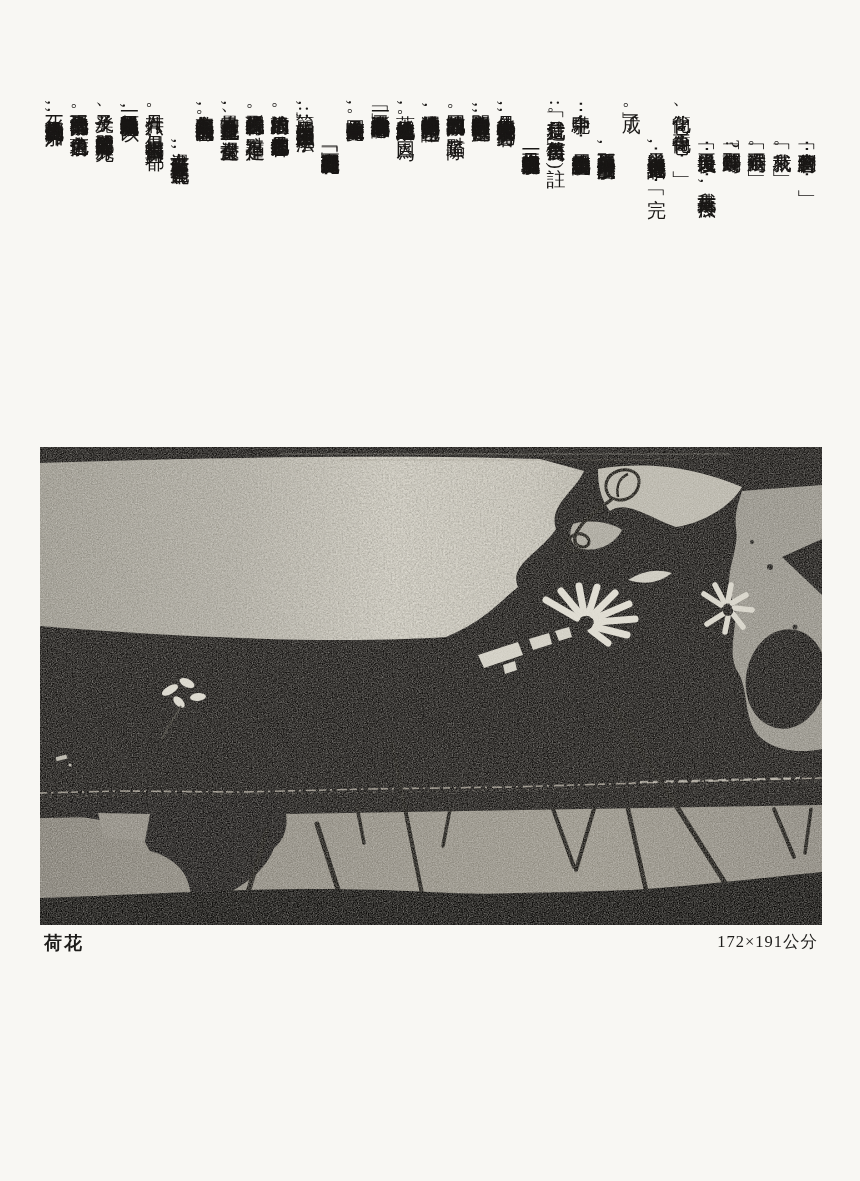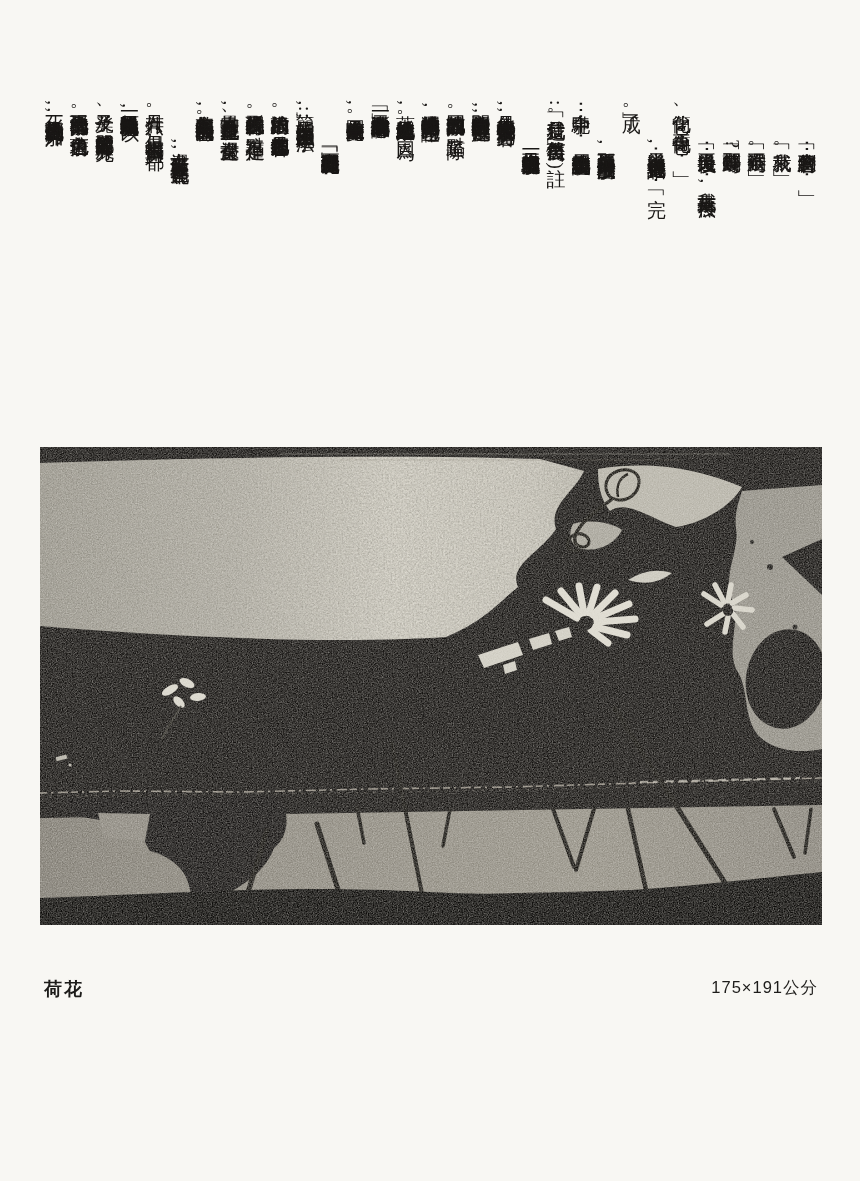--- a/index.html
+++ b/index.html
@@ -19,23 +19,23 @@
   .article .col{
     line-height:25.1px;
     letter-spacing:0.2px;
     height:346px;
   }
   .figure{
     position:absolute;top:447px;left:40px;width:782px;height:478px;
   }
   .figure svg{display:block;}
   .caption-row{
-    position:absolute;top:977px;left:40px;width:780px;
+    position:absolute;top:931px;left:40px;width:780px;
     display:flex;justify-content:space-between;align-items:flex-start;
-    font-family:Liberation Sans, sans-serif;
+    font-family:Liberation Serif, serif;
     color:#1d1c1a;
   }
   .caption-title{font-size:18px;font-weight:600;letter-spacing:2px;padding-left:4px;}
   .caption-size{font-size:16.5px;font-weight:500;letter-spacing:1px;padding-right:2px;}
 </style>
 </head>
 <body>
 
 <div class="page">
 
@@ -212,16 +212,16 @@
         <rect x="16" y="309" width="11" height="4" transform="rotate(-15 21 311)"></rect>
         <circle cx="30" cy="318" r="1.5"></circle>
       </g>
 
       <rect x="0" y="0" width="782" height="478" filter="url(#grainLight)" opacity="0.45"></rect>
     </svg>
   </div>
 
   <div class="caption-row">
     <div class="caption-title">荷花</div>
-    <div class="caption-size">175×191公分</div>
+    <div class="caption-size">172×191公分</div>
   </div>
 
 </div>
 
 </body></html>

